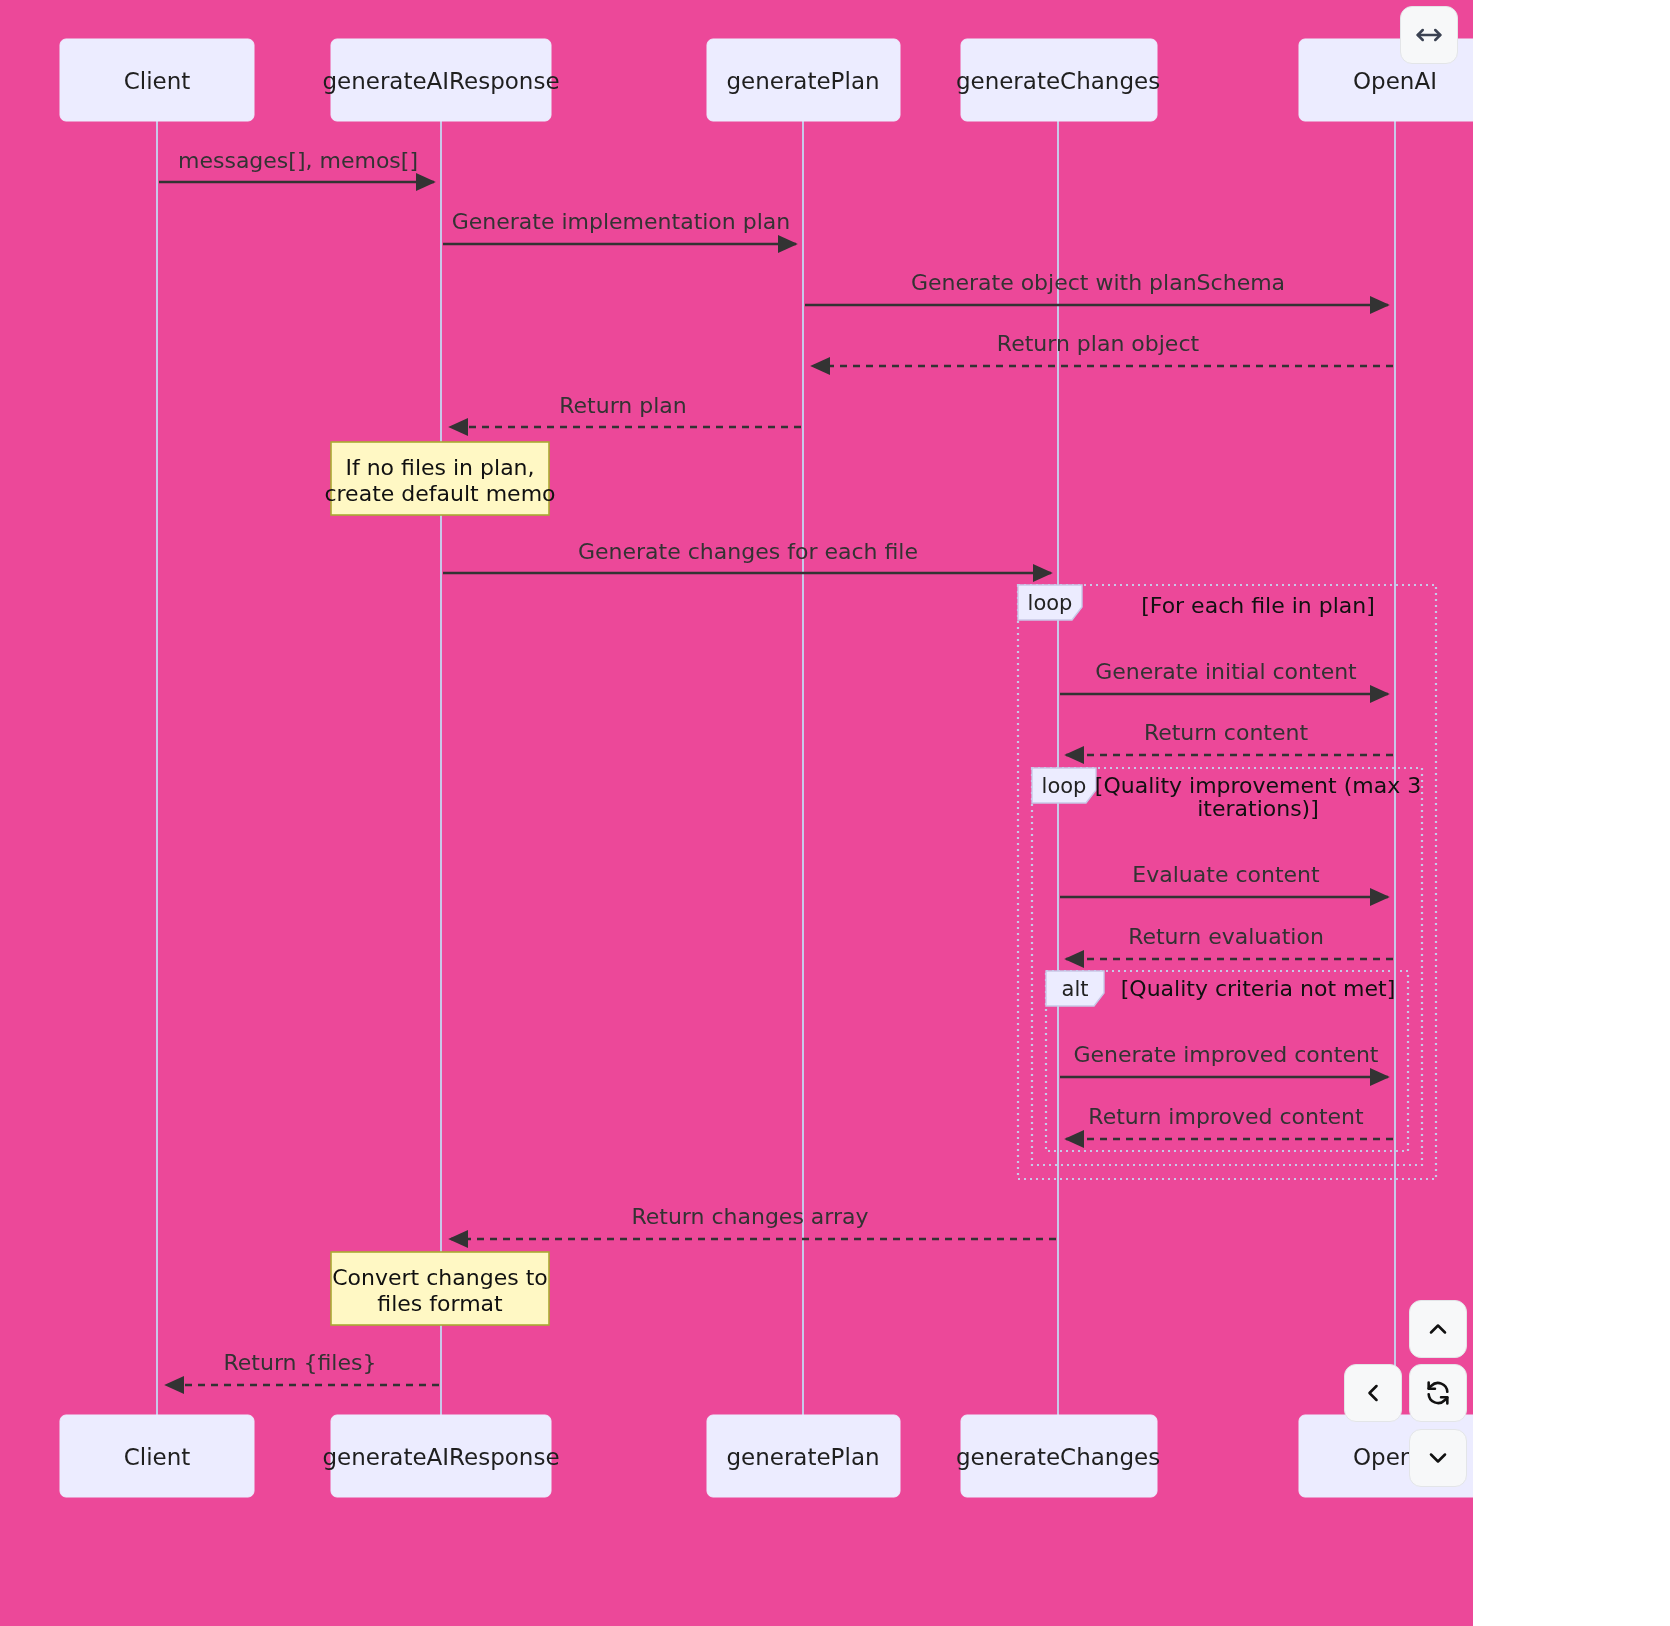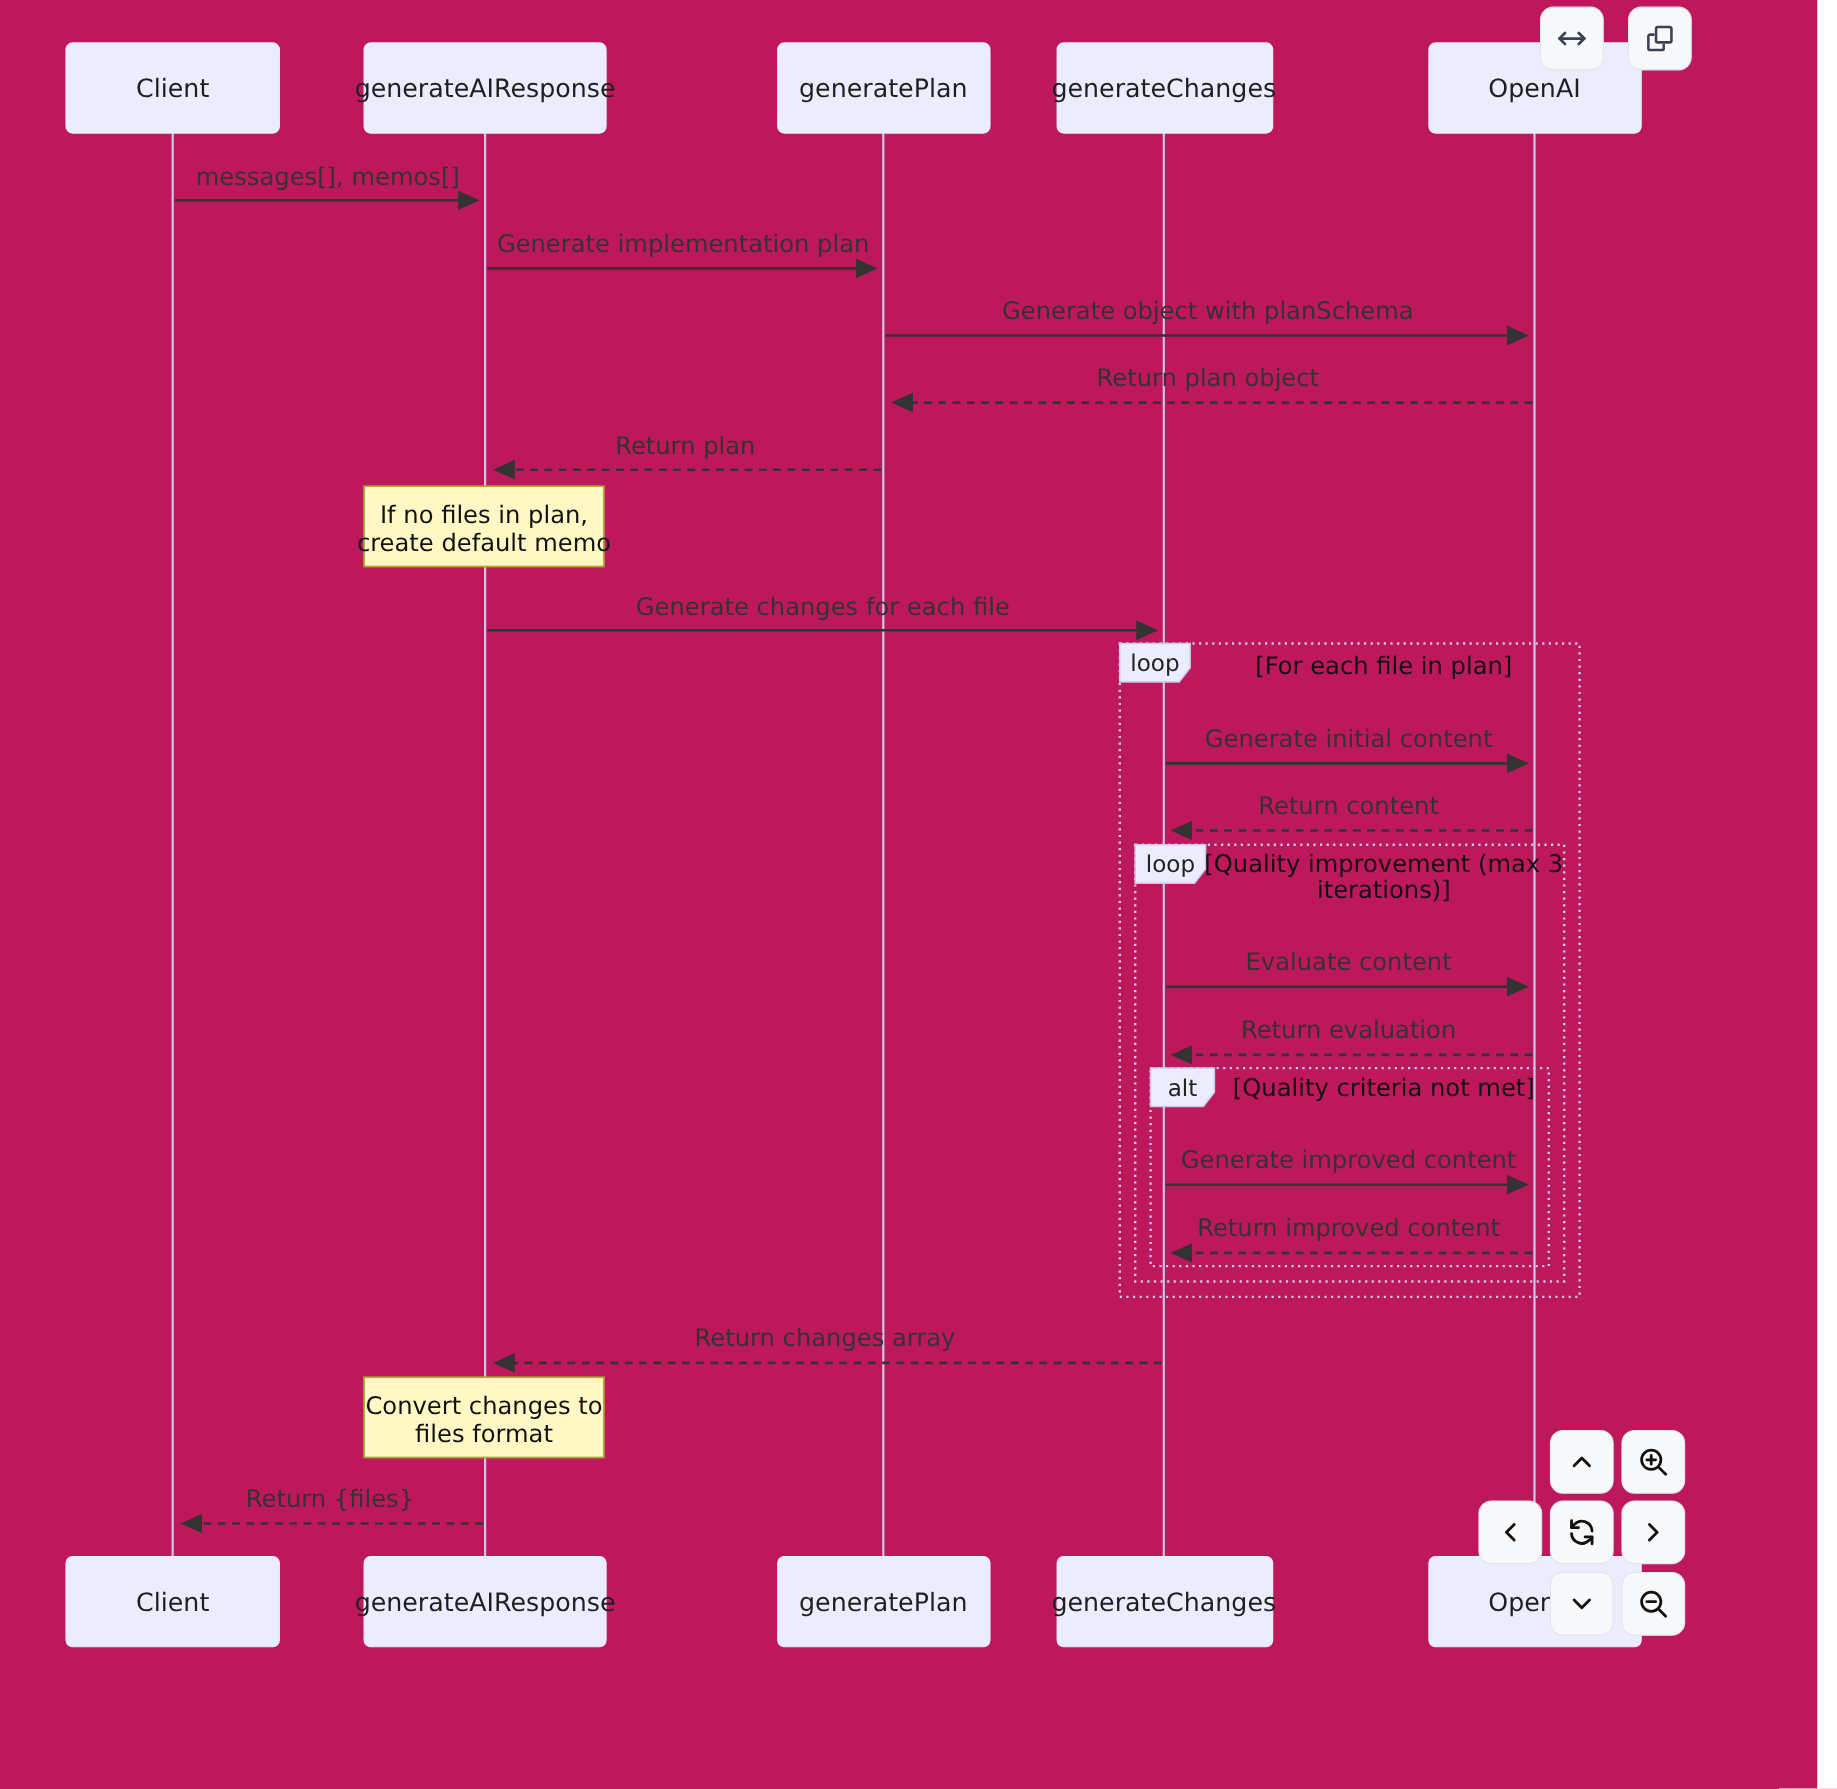--- a/index.html
+++ b/index.html
@@ -3,24 +3,24 @@
 <meta charset="utf-8">
 <style>
   * { box-sizing: border-box; }
   html, body {
     margin: 0; padding: 0;
     background: #ffffff;
     font-family: "DejaVu Sans", sans-serif;
   }
   #stage {
     position: relative;
-    width: 1652px;
+    width: 1473px;
     height: 1626px;
     overflow: hidden;
-    background: #be185d;
+    background: #ec4899;
   }
   svg#diagram { position: absolute; left: 0; top: 0; }
 
   .actor-box {
     fill: #ECECFF;
     stroke: #ECECFF;
     rx: 6; ry: 6;
   }
   .actor-label {
     font-family: "DejaVu Sans", sans-serif;

